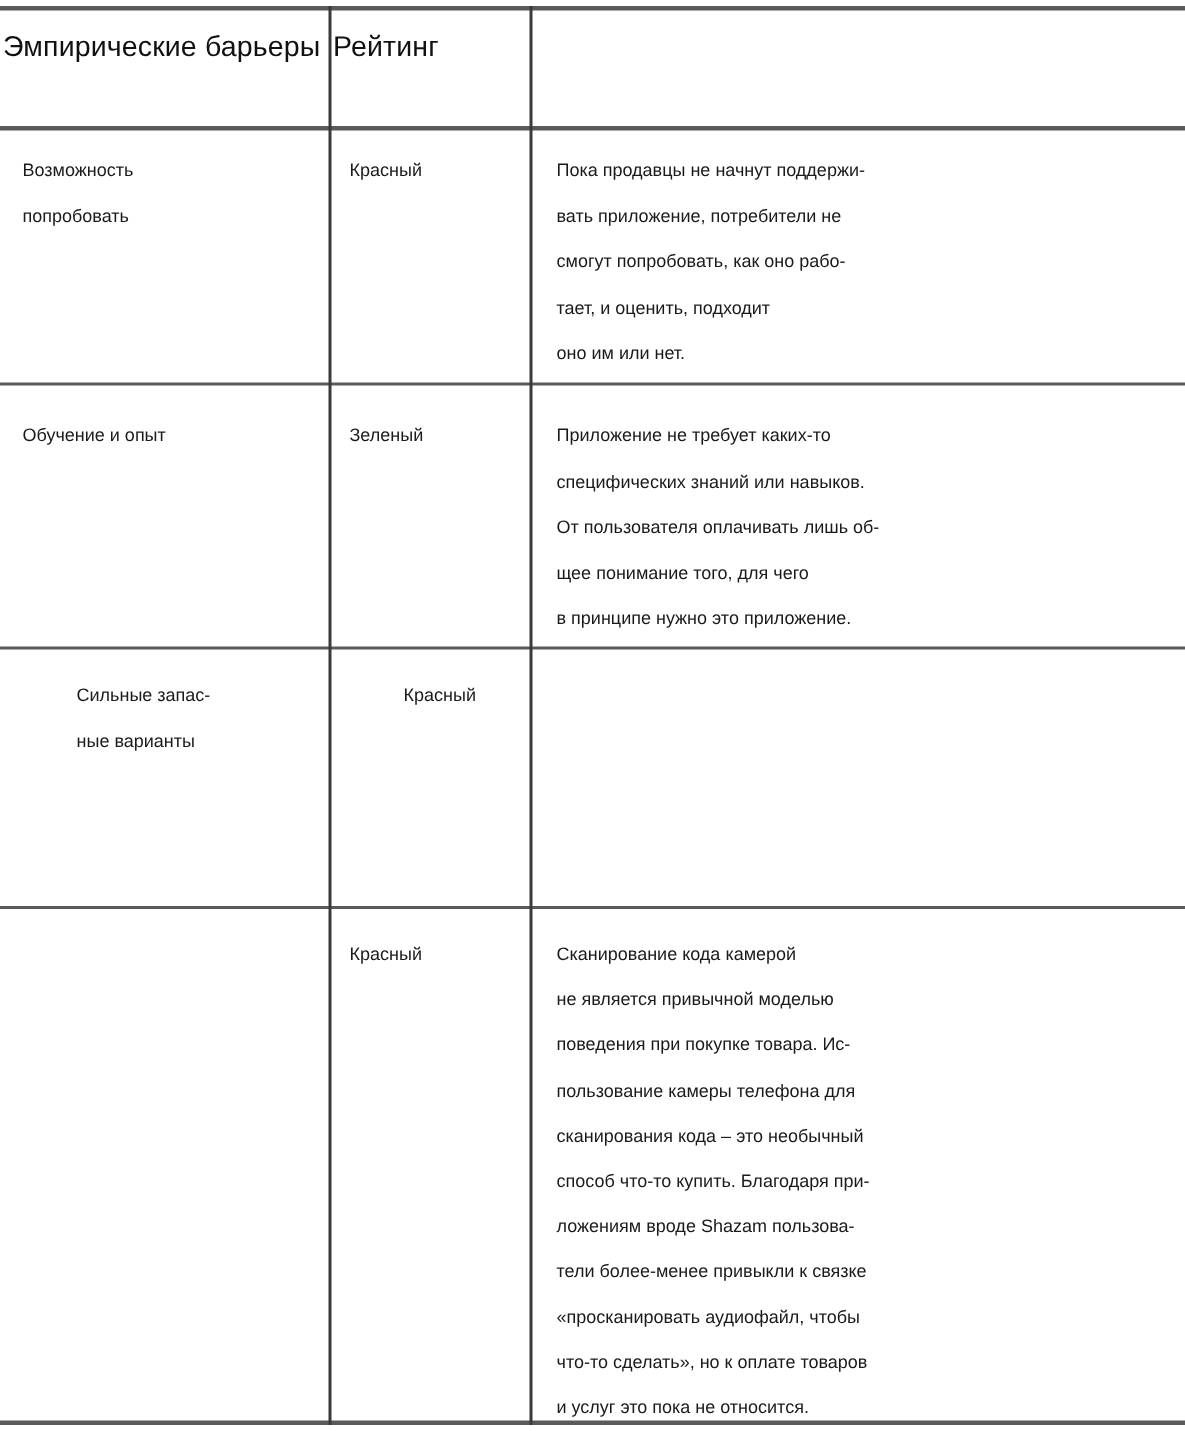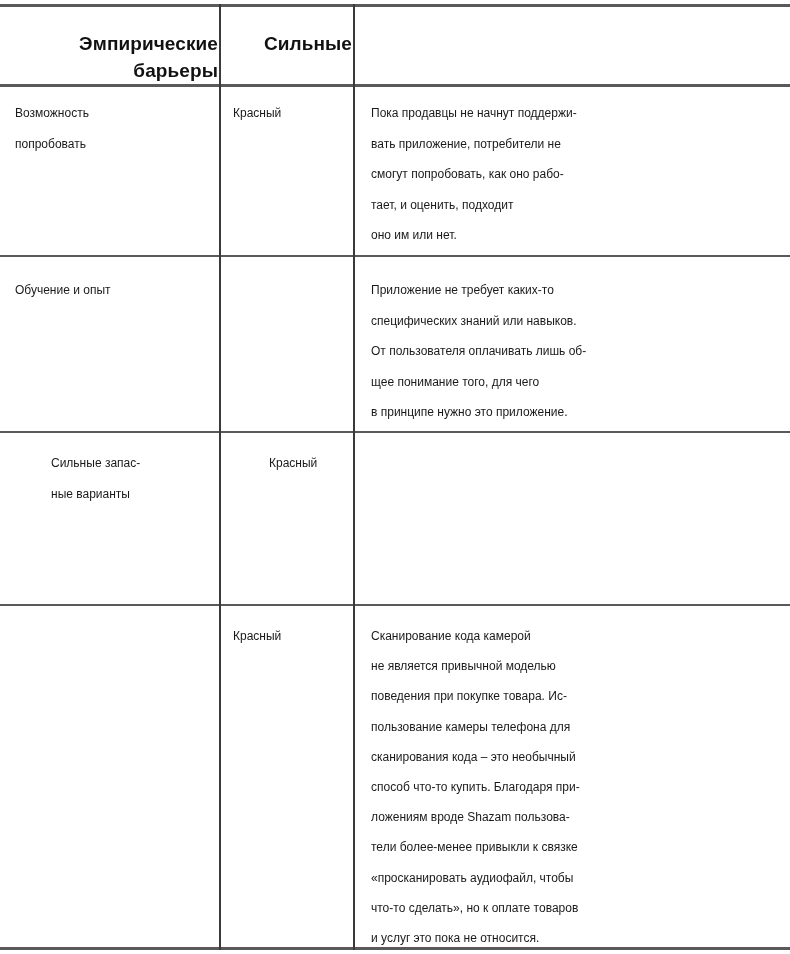--- a/index.html
+++ b/index.html
@@ -45,27 +45,26 @@
     width: 2px;
     height: 946px;
     background: #3a3a3a;
   }
   .vrule-1 { left: 219px; }
   .vrule-2 { left: 353px; }
 
   
   .hdr {
     position: absolute;
-    font-weight: bold;
+    font-weight: normal;
     font-size: 19px;
     line-height: 27px;
     color: #111111;
-    text-align: right;
+    text-align: left;
     letter-spacing: 0.1px;
-    margin-top: 12px;
   }
   .hdr-barriers { left: 2px;   top: 18px;  width: 216px; }
   .hdr-rating   { left: 222px; top: 18px;  width: 130px; }
   .hdr-notes    { left: 356px; top: 18px;  width: 432px; }
 
   
   .cell {
     position: absolute;
     font-size: 12px;
     line-height: 30.5px;
@@ -93,32 +92,33 @@
   <div class="rule rule-r1"></div>
   <div class="rule rule-r2"></div>
   <div class="rule rule-r3"></div>
   <div class="rule rule-bottom"></div>
 
   <div class="vrule vrule-1"></div>
   <div class="vrule vrule-2"></div>
 
   <div class="hdr hdr-barriers">Эмпирические
 барьеры</div>
-  <div class="hdr hdr-rating">Сильные</div>
+  <div class="hdr hdr-rating">Рейтинг</div>
 
   <div class="cell col-barrier r1">Возможность
 попробовать</div>
   <div class="cell col-rating r1">Красный</div>
   <div class="cell col-notes r1">Пока продавцы не начнут поддержи-
 вать приложение, потребители не
 смогут попробовать, как оно рабо-
 тает, и оценить, подходит
 оно им или нет.</div>
 
   <div class="cell col-barrier r2">Обучение и опыт</div>
+  <div class="cell col-rating r2">Зеленый</div>
   <div class="cell col-notes r2">Приложение не требует каких-то
 специфических знаний или навыков.
 От пользователя оплачивать лишь об-
 щее понимание того, для чего
 в принципе нужно это приложение.</div>
 
   <div class="cell col-barrier r3">Сильные запас-
 ные варианты</div>
   <div class="cell col-rating r3">Красный</div>
 

